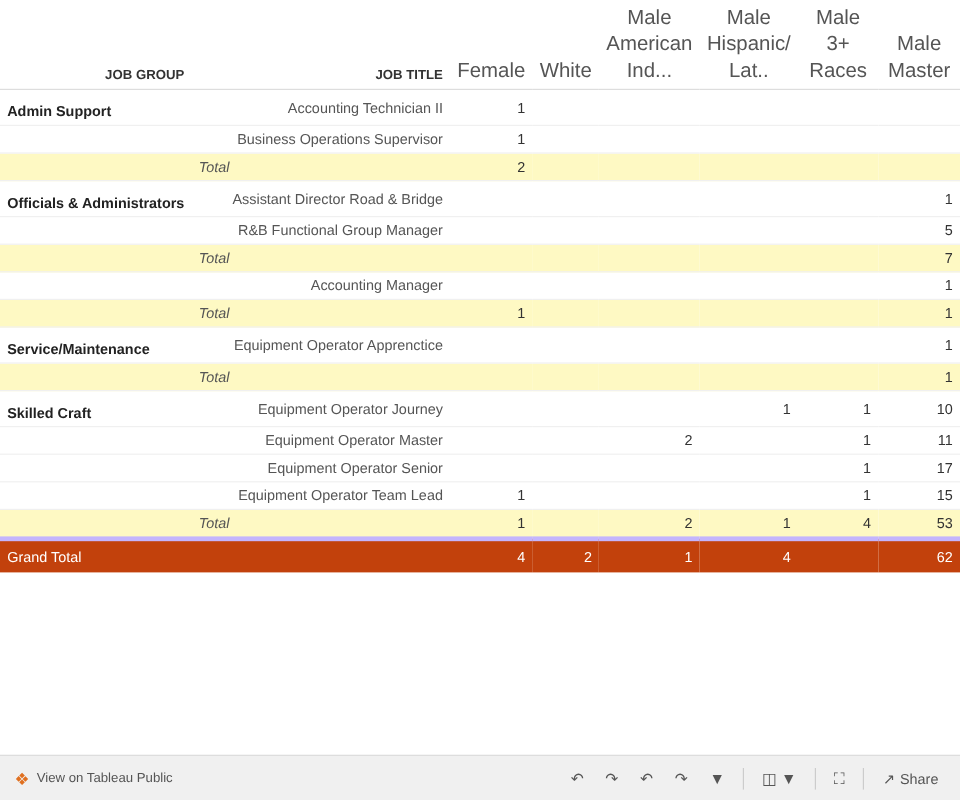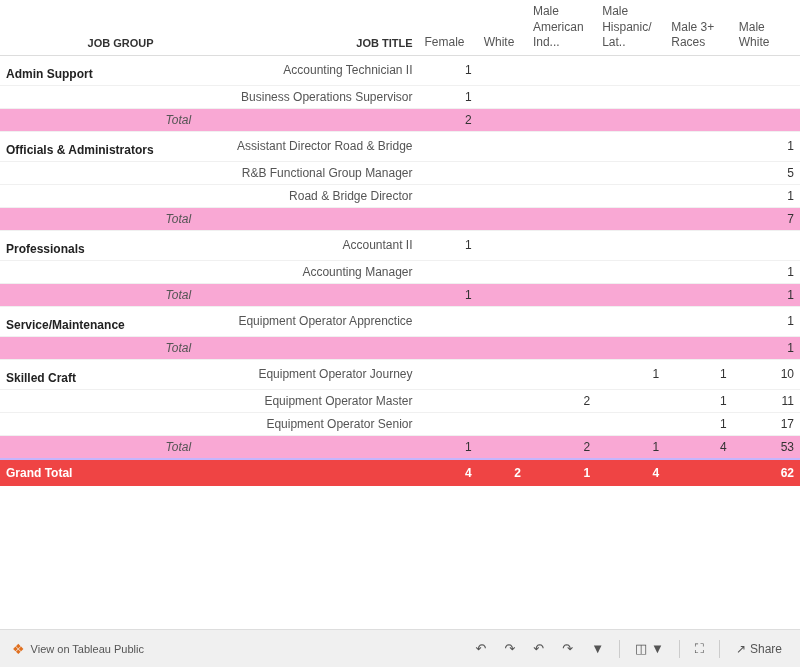--- a/index.html
+++ b/index.html
@@ -24,25 +24,25 @@
     }
     table {
       width: 100%;
       border-collapse: collapse;
       font-size: 12px;
     }
     thead th {
       background: #fff;
       color: #555;
       font-weight: normal;
-      text-align: left;
+      text-align: center;
       padding: 4px 6px;
       border-bottom: 1px solid #ddd;
       vertical-align: bottom;
-      font-size: 12px;
+      font-size: 17px;
       line-height: 1.3;
     }
     thead th:first-child,
     thead th:nth-child(2) {
       text-align: right;
       font-weight: bold;
       color: #333;
       font-size: 11px;
     }
     tbody td {
@@ -64,27 +64,27 @@
     }
     td.total-row {
       font-style: italic;
       color: #555;
     }
     td.num {
       text-align: right;
       color: #333;
     }
     tr.total-row td {
-      background: #f9a8d4;
+      background: #fef9c3;
     }
     tr.grand-total td {
-      background: #ef4444;
+      background: #c2410c;
       color: #fff;
-      font-weight: bold;
-      border-top: 2px solid #c4b5fd;
+      font-weight: normal;
+      border-top: 4px solid #c4b5fd;
       padding: 6px 6px;
     }
     tr.grand-total td.num {
       color: #fff;
     }
     .footer {
       display: flex;
       align-items: center;
       justify-content: space-between;
       padding: 8px 12px;
@@ -152,21 +152,21 @@
     <table>
       <thead>
         <tr>
           <th class="col-job-group">JOB GROUP</th>
           <th class="col-job-title">JOB TITLE</th>
           <th class="col-female">Female</th>
           <th class="col-white">White</th>
           <th class="col-male-ai"><span>Male</span><br><span>American Ind...</span></th>
           <th class="col-male-hisp"><span>Male</span><br><span>Hispanic/ Lat..</span></th>
           <th class="col-male-2r">Male 3+ Races</th>
-          <th class="col-male-white">Male White</th>
+          <th class="col-male-white">Male Master</th>
         </tr>
       </thead>
       <tbody id="table-body">
       <tr>
             <td class="job-group">Admin Support</td>
             <td class="job-title">Accounting Technician II</td>
             <td class="num">1</td>
             <td class="num"></td>
             <td class="num"></td>
             <td class="num"></td>
@@ -207,49 +207,29 @@
           <tr>
             <td></td>
             <td class="job-title">R&amp;B Functional Group Manager</td>
             <td class="num"></td>
             <td class="num"></td>
             <td class="num"></td>
             <td class="num"></td>
             <td class="num"></td>
             <td class="num">5</td>
           </tr>
-          <tr>
-            <td></td>
-            <td class="job-title">Road &amp; Bridge Director</td>
-            <td class="num"></td>
-            <td class="num"></td>
-            <td class="num"></td>
-            <td class="num"></td>
-            <td class="num"></td>
-            <td class="num">1</td>
-          </tr>
           <tr class="total-row">
             <td></td>
             <td class="total-row">Total</td>
             <td class="num"></td>
             <td class="num"></td>
             <td class="num"></td>
             <td class="num"></td>
             <td class="num"></td>
             <td class="num">7</td>
-          </tr>
-          <tr>
-            <td class="job-group">Professionals</td>
-            <td class="job-title">Accountant II</td>
-            <td class="num">1</td>
-            <td class="num"></td>
-            <td class="num"></td>
-            <td class="num"></td>
-            <td class="num"></td>
-            <td class="num"></td>
           </tr>
           <tr>
             <td></td>
             <td class="job-title">Accounting Manager</td>
             <td class="num"></td>
             <td class="num"></td>
             <td class="num"></td>
             <td class="num"></td>
             <td class="num"></td>
             <td class="num">1</td>
@@ -306,20 +286,30 @@
           </tr>
           <tr>
             <td></td>
             <td class="job-title">Equipment Operator Senior</td>
             <td class="num"></td>
             <td class="num"></td>
             <td class="num"></td>
             <td class="num"></td>
             <td class="num">1</td>
             <td class="num">17</td>
+          </tr>
+          <tr>
+            <td></td>
+            <td class="job-title">Equipment Operator Team Lead</td>
+            <td class="num">1</td>
+            <td class="num"></td>
+            <td class="num"></td>
+            <td class="num"></td>
+            <td class="num">1</td>
+            <td class="num">15</td>
           </tr>
           <tr class="total-row">
             <td></td>
             <td class="total-row">Total</td>
             <td class="num">1</td>
             <td class="num"></td>
             <td class="num">2</td>
             <td class="num">1</td>
             <td class="num">4</td>
             <td class="num">53</td>

